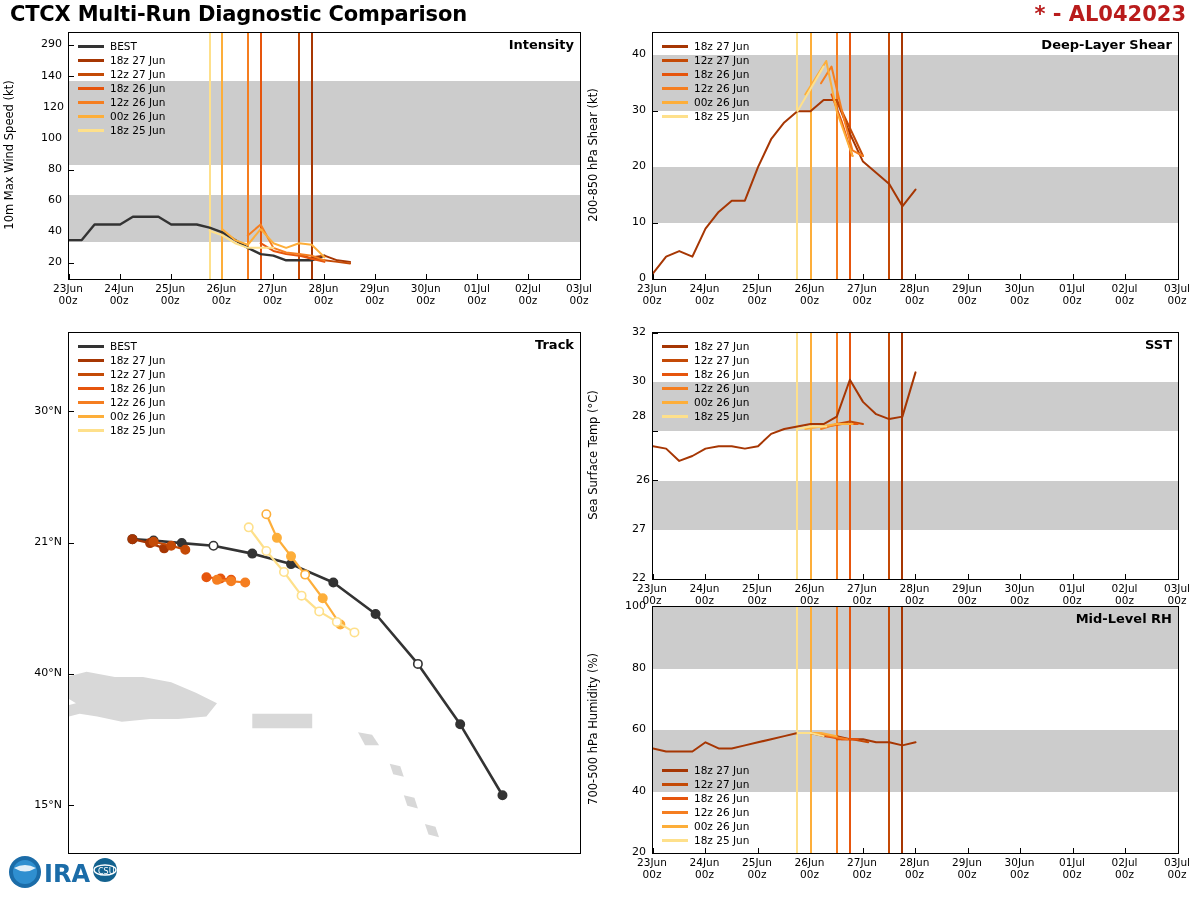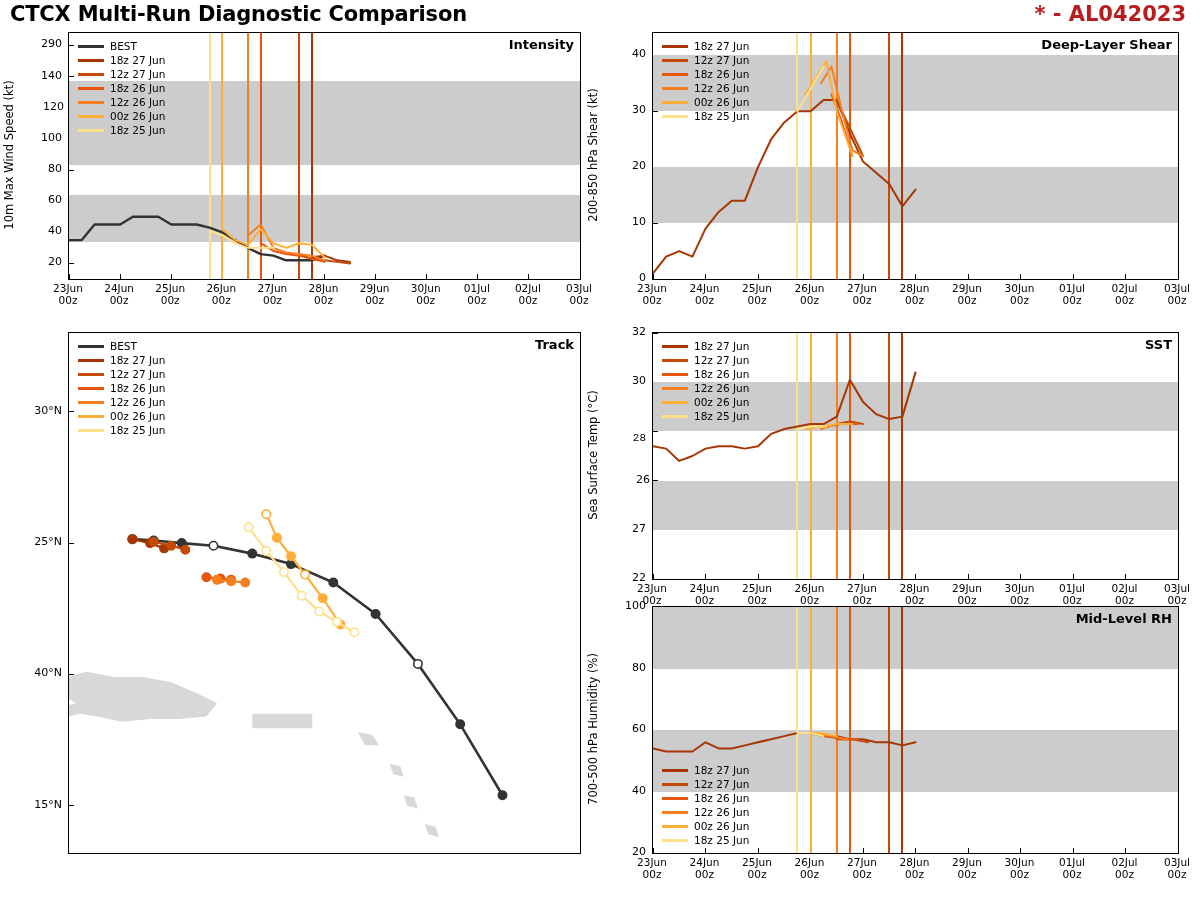--- a/index.html
+++ b/index.html
@@ -455,20 +455,31 @@
           </div>
           <div class="legend-row">
             <span class="legend-swatch" style="background: rgb(254, 224, 139);"></span>
             <span class="legend-text">18z 25 Jun</span>
           </div>
         </div>
       </div>
     <div class="panel-label">Mid-Level RH</div>
   </div>
 
+  <div class="logo">
+    <svg width="112" height="44" viewBox="0 0 112 44">
+      <circle cx="17" cy="22" r="16" fill="#1b6ca8"></circle>
+      <path d="M5 22 a12 12 0 0 1 24 0 a12 12 0 0 1 -24 0z" fill="#2f8fd0"></path>
+      <path d="M6 18 q11 -6 22 0 q-11 7 -22 0z" fill="#ffffff" opacity="0.85"></path>
+      <text x="36" y="32" font-family="DejaVu Sans, sans-serif" font-size="24" font-weight="bold" fill="#1b6ca8">IRA</text>
+      <circle cx="97" cy="20" r="12" fill="#13628f"></circle>
+      <ellipse cx="97" cy="20" rx="11" ry="5" fill="none" stroke="#ffffff" stroke-width="1.4"></ellipse>
+      <text x="90" y="24" font-family="DejaVu Sans, sans-serif" font-size="8" fill="#ffffff">CSU</text>
+    </svg>
+  </div>
 
 <div class="ytick" style="left: 26px; top: 255.43px; width: 36px;">20</div>
     <div class="ytick" style="left: 26px; top: 224.291px; width: 36px;">40</div>
     <div class="ytick" style="left: 26px; top: 193.152px; width: 36px;">60</div>
     <div class="ytick" style="left: 26px; top: 162.013px; width: 36px;">80</div>
     <div class="ytick" style="left: 26px; top: 130.873px; width: 36px;">100</div>
     <div class="ytick" style="left: 28px; top: 99.7342px; width: 36px;">120</div>
     <div class="ytick" style="left: 26px; top: 68.5949px; width: 36px;">140</div>
     <div class="ytick" style="left: 26px; top: 37.4557px; width: 36px;">290</div>
     <div class="ylabel" style="left: 16px; top: 155px; transform: rotate(-90deg) translate(-50%, -100%);">10m Max Wind Speed (kt)</div>
@@ -496,21 +507,21 @@
     <div class="xtick" style="left: 836px; top: 282px; width: 52px;"><span>27Jun</span><br><span>00z</span></div>
     <div class="xtick" style="left: 888.5px; top: 282px; width: 52px;"><span>28Jun</span><br><span>00z</span></div>
     <div class="xtick" style="left: 941px; top: 282px; width: 52px;"><span>29Jun</span><br><span>00z</span></div>
     <div class="xtick" style="left: 993.5px; top: 282px; width: 52px;"><span>30Jun</span><br><span>00z</span></div>
     <div class="xtick" style="left: 1046px; top: 282px; width: 52px;"><span>01Jul</span><br><span>00z</span></div>
     <div class="xtick" style="left: 1098.5px; top: 282px; width: 52px;"><span>02Jul</span><br><span>00z</span></div>
     <div class="xtick" style="left: 1151px; top: 282px; width: 52px;"><span>03Jul</span><br><span>00z</span></div>
     <div class="ytick" style="left: 610px; top: 571px; width: 36px;">22</div>
     <div class="ytick" style="left: 610px; top: 521.8px; width: 36px;">27</div>
     <div class="ytick" style="left: 614px; top: 472.6px; width: 36px;">26</div>
-    <div class="ytick" style="left: 610px; top: 432px; width: 36px; font-family: Liberation Mono, monospace;">28</div>
+    <div class="ytick" style="left: 610px; top: 409px; width: 36px;">28</div>
     <div class="ytick" style="left: 610px; top: 374.2px; width: 36px;">30</div>
     <div class="ytick" style="left: 610px; top: 325px; width: 36px;">32</div>
     <div class="ylabel" style="left: 600px; top: 455px; transform: rotate(-90deg) translate(-50%, -100%);">Sea Surface Temp (°C)</div>
     <div class="xtick" style="left: 626px; top: 582px; width: 52px;"><span>23Jun</span><br><span>00z</span></div>
     <div class="xtick" style="left: 678.5px; top: 582px; width: 52px;"><span>24Jun</span><br><span>00z</span></div>
     <div class="xtick" style="left: 731px; top: 582px; width: 52px;"><span>25Jun</span><br><span>00z</span></div>
     <div class="xtick" style="left: 783.5px; top: 582px; width: 52px;"><span>26Jun</span><br><span>00z</span></div>
     <div class="xtick" style="left: 836px; top: 582px; width: 52px;"><span>27Jun</span><br><span>00z</span></div>
     <div class="xtick" style="left: 888.5px; top: 582px; width: 52px;"><span>28Jun</span><br><span>00z</span></div>
     <div class="xtick" style="left: 941px; top: 582px; width: 52px;"><span>29Jun</span><br><span>00z</span></div>
@@ -530,15 +541,15 @@
     <div class="xtick" style="left: 783.5px; top: 856px; width: 52px;"><span>26Jun</span><br><span>00z</span></div>
     <div class="xtick" style="left: 836px; top: 856px; width: 52px;"><span>27Jun</span><br><span>00z</span></div>
     <div class="xtick" style="left: 888.5px; top: 856px; width: 52px;"><span>28Jun</span><br><span>00z</span></div>
     <div class="xtick" style="left: 941px; top: 856px; width: 52px;"><span>29Jun</span><br><span>00z</span></div>
     <div class="xtick" style="left: 993.5px; top: 856px; width: 52px;"><span>30Jun</span><br><span>00z</span></div>
     <div class="xtick" style="left: 1046px; top: 856px; width: 52px;"><span>01Jul</span><br><span>00z</span></div>
     <div class="xtick" style="left: 1098.5px; top: 856px; width: 52px;"><span>02Jul</span><br><span>00z</span></div>
     <div class="xtick" style="left: 1151px; top: 856px; width: 52px;"><span>03Jul</span><br><span>00z</span></div>
     <div class="ytick" style="left: 16px; top: 797.727px; width: 46px;">15°N</div>
     <div class="ytick" style="left: 16px; top: 666.414px; width: 46px;">40°N</div>
-    <div class="ytick" style="left: 16px; top: 535.101px; width: 46px;">25°N</div>
+    <div class="ytick" style="left: 16px; top: 535.101px; width: 46px;">21°N</div>
     <div class="ytick" style="left: 16px; top: 403.788px; width: 46px;">30°N</div>
   </div>
 
 </body></html>

